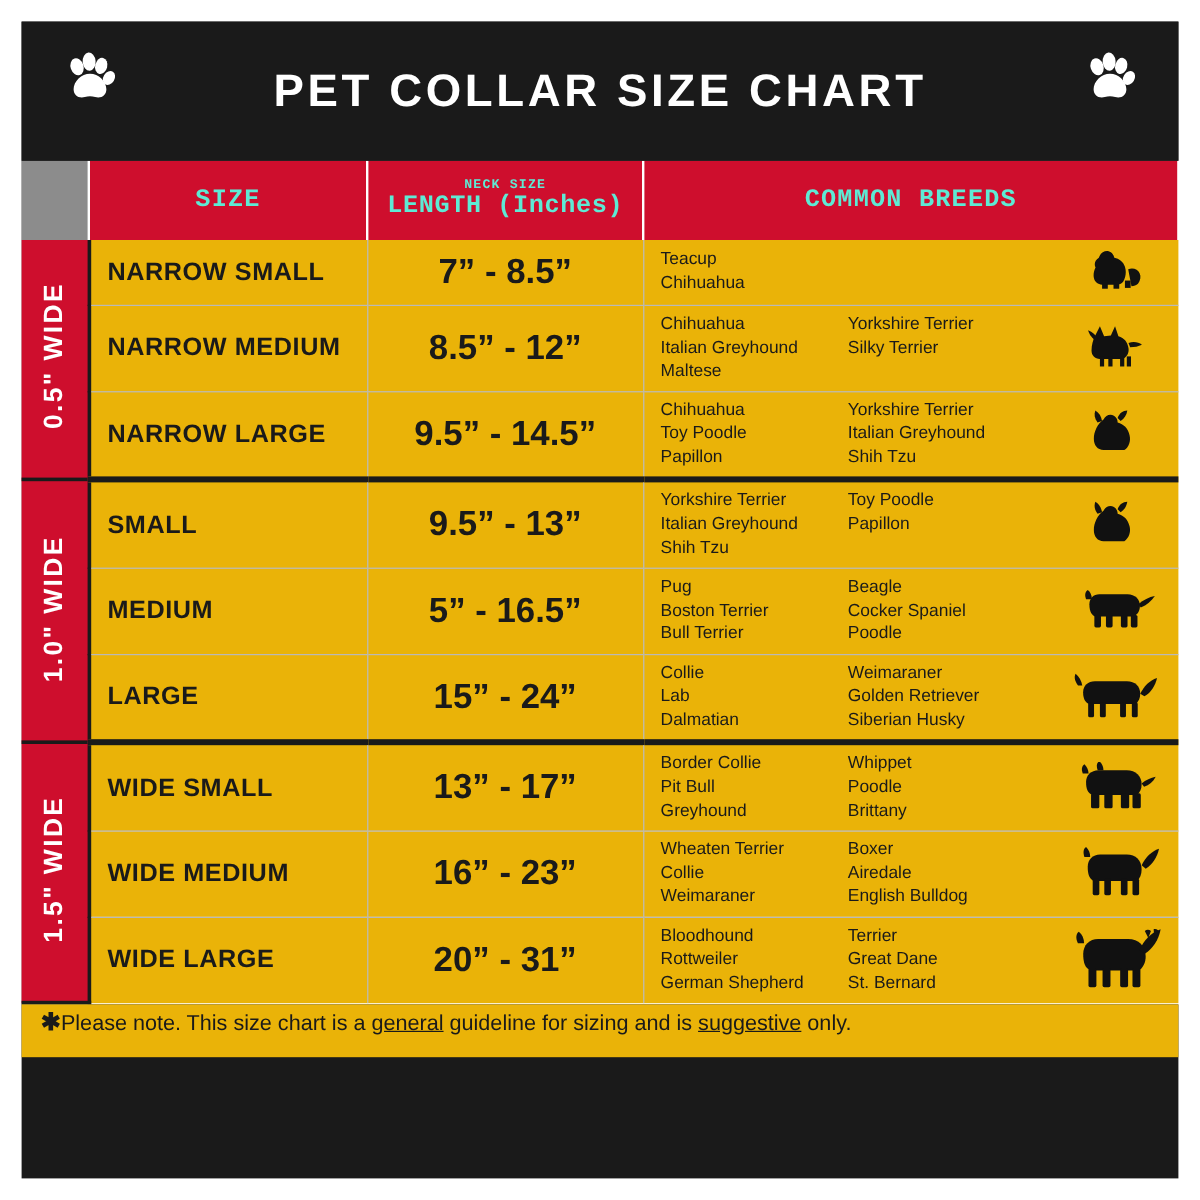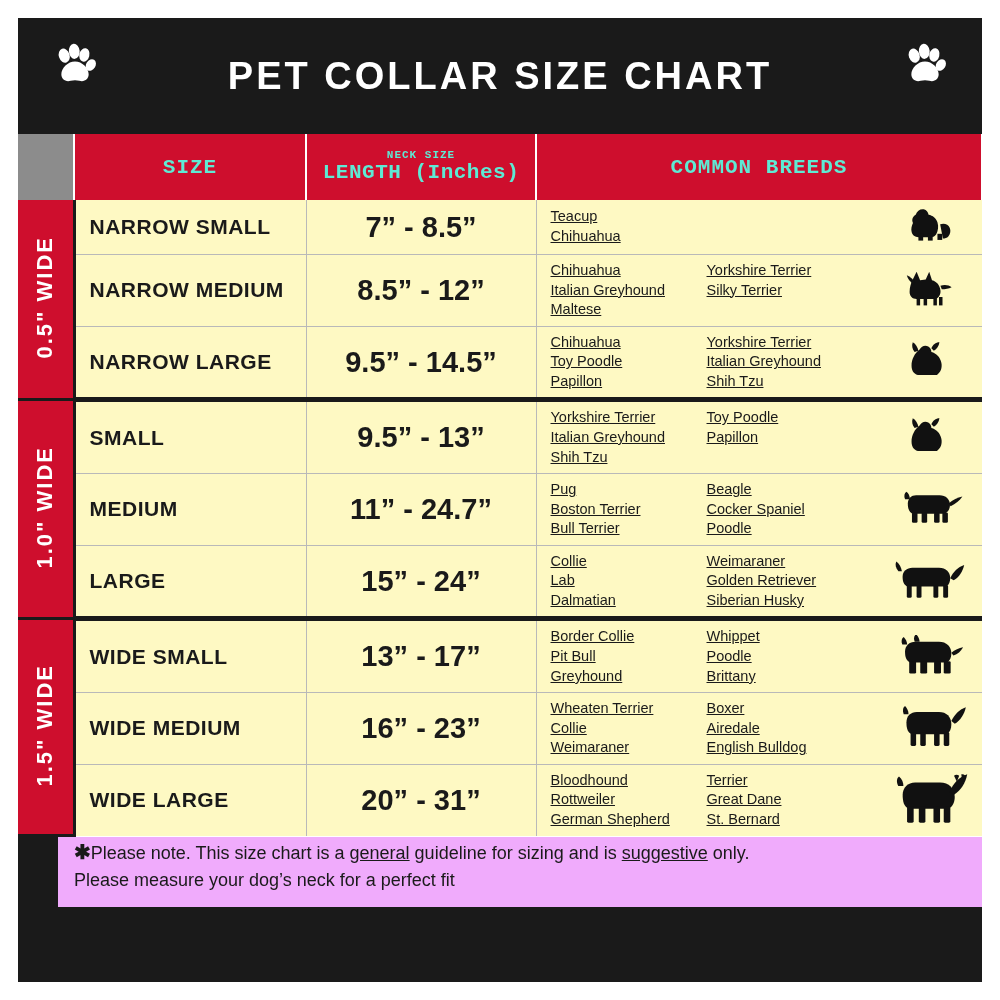--- a/index.html
+++ b/index.html
@@ -85,21 +85,21 @@
     margin-bottom: 1px;
   }
   .len-big {
     display: block;
     font-size: 21px;
     font-weight: bold;
     letter-spacing: 0.5px;
   }
 
   tbody td {
-    background: #fef9c3;
+    background: #eab308;
     border-bottom: 1px solid #b9b9b9;
     border-right: 1px solid #b9b9b9;
     vertical-align: middle;
   }
   tr.group-end td { border-bottom: 5px solid #1a1a1a; }
   tr:last-child td { border-bottom: none; margin-top: 40px; }
 
   td.wide-cell {
     background: #ce0e2d;
     color: #ffffff;
@@ -136,43 +136,41 @@
   .breed-wrap {
     display: flex;
     align-items: center;
   }
   .breed-cols {
     display: flex;
     flex: 1;
     font-size: 14.5px;
     color: #1a1a1a;
     line-height: 1.35;
-    text-decoration: underline;
   }
   .breed-col {
     width: 150px;
     padding-right: 6px;
   }
   .dog-icon {
     width: 92px;
     min-width: 92px;
     display: flex;
     align-items: center;
     justify-content: center;
   }
   .dog-icon svg { display: block; }
 
   
   .footer {
-    background: #f0abfc;
+    background: #eab308;
     color: #1a1a1a;
     padding: 1px 16px 14px 16px;
     font-size: 18px;
     line-height: 1.45;
-    margin-left: 40px;
   }
   .footer .star { font-size: 20px; font-weight: bold; }
   .footer u { text-decoration: underline; }
 </style>
 </head>
 <body>
 
 <div class="chart">
 
   <div class="header">
@@ -326,21 +324,21 @@
                 <path d="M30 10c3-6 9-8 14-5 3 2 5 5 5 9 8 2 14 8 16 17 2 8-1 16-7 20H30c-8 0-13-6-13-15 0-10 5-20 13-26z" fill="#111"></path>
                 <path d="M22 14c-4-5-5-11-3-16 5 3 8 8 9 14l-6 2z" fill="#111"></path>
                 <path d="M49 8c2-6 7-10 13-10-1 6-4 11-9 14l-4-4z" fill="#111"></path>
               </svg>
             </div>
           </div>
         </td>
       </tr>
       <tr>
         <td class="size-cell">MEDIUM</td>
-        <td class="len-cell">11” - 24.7”</td>
+        <td class="len-cell">5” - 16.5”</td>
         <td class="breed-cell">
           <div class="breed-wrap">
             <div class="breed-cols">
               <div class="breed-col">
                 <div>Pug</div>
                 <div>Boston Terrier</div>
                 <div>Bull Terrier</div>
               </div>
               <div class="breed-col">
                 <div>Beagle</div>
@@ -493,16 +491,15 @@
           </div>
         </td>
       </tr>
     </tbody>
   </table>
 
   <div class="footer">
     <div>
       <span class="star">✱</span><span>Please note. This size chart is a </span><u>general</u><span> guideline for sizing and is </span><u>suggestive</u><span> only.</span>
     </div>
-    <div>Please measure your dog’s neck for a perfect fit</div>
   </div>
 
 </div>
 
 </body></html>

